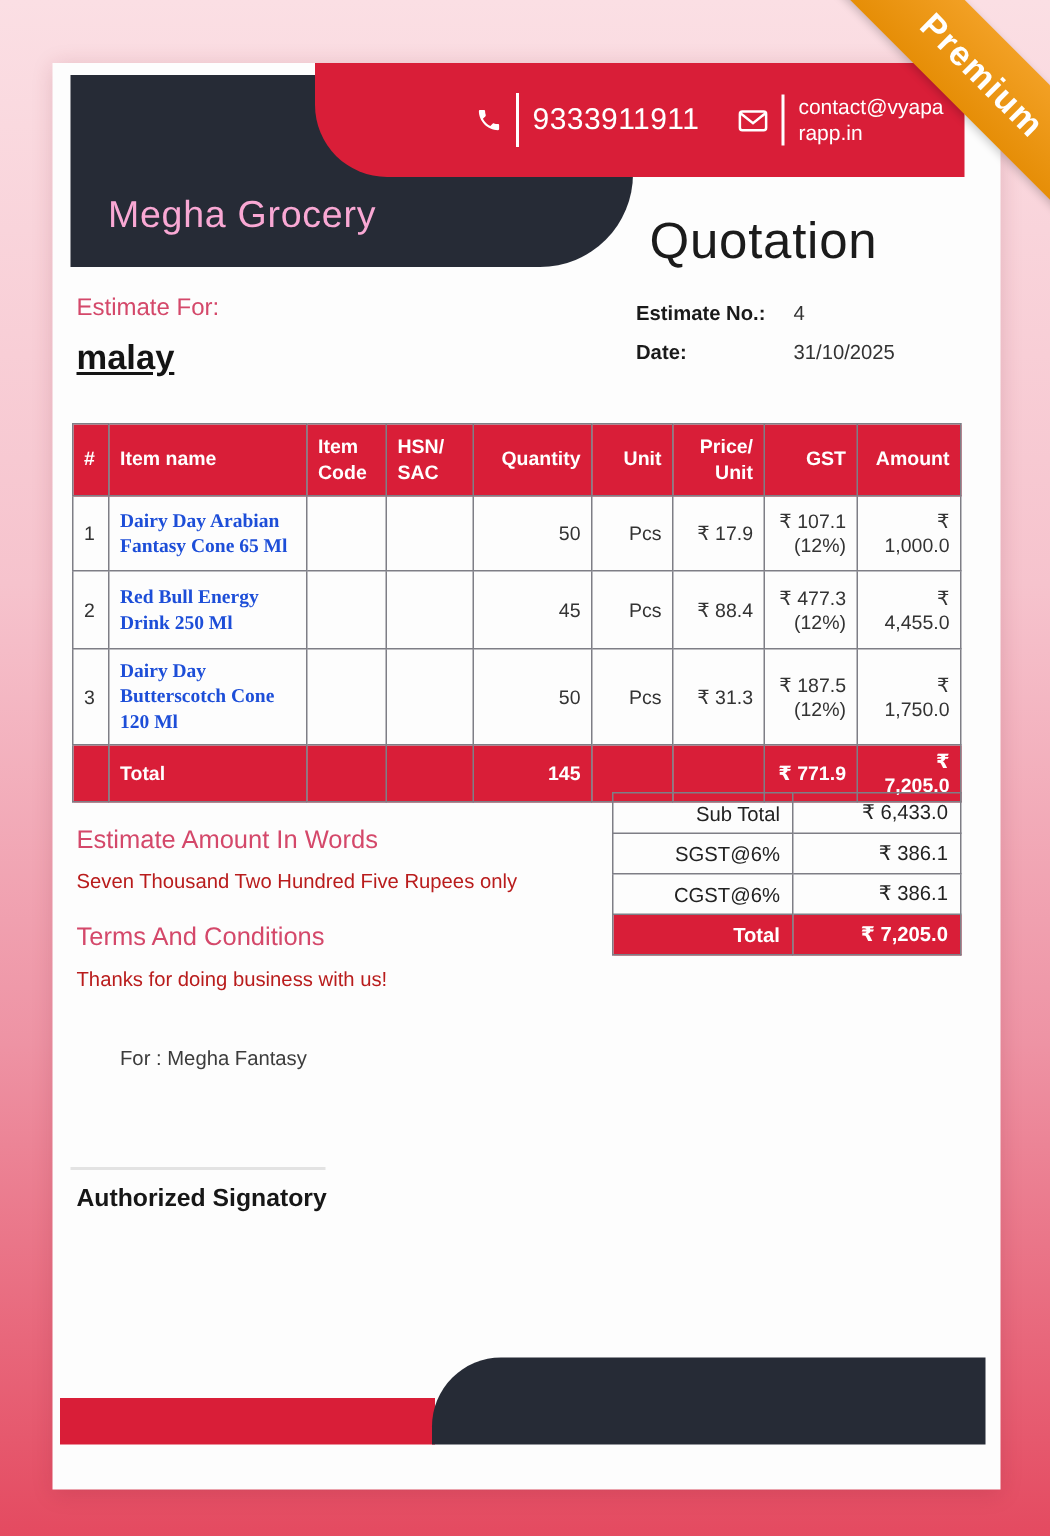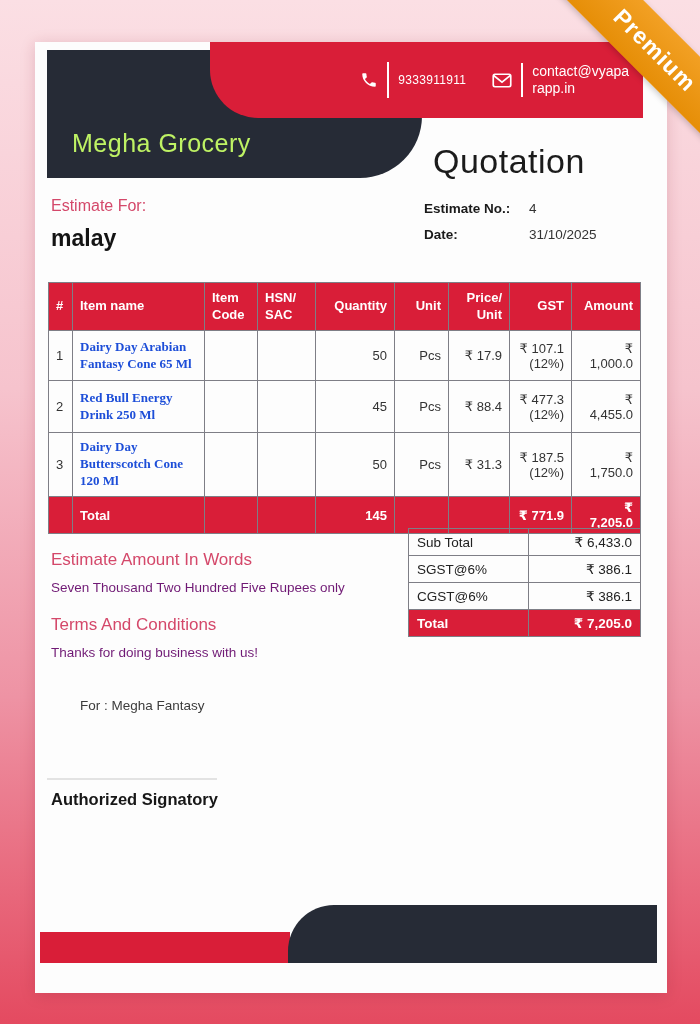--- a/index.html
+++ b/index.html
@@ -13,40 +13,40 @@
     position:absolute; left:35px; top:42px; width:632px; height:951px;
     background:#fdfdfd; box-shadow:0 2px 14px rgba(120,20,40,.18);
   }
   
   .hdr-dark {
     position:absolute; left:12px; top:8px; width:375px; height:128px;
     background:#262b36; border-bottom-right-radius:62px;
   }
   .biz-name {
     position:absolute; left:25px; bottom:20px;
-    font-size:25px; color:#bef264; letter-spacing:.5px;
+    font-size:25px; color:#f9a8d4; letter-spacing:.5px;
   }
   .hdr-red {
     position:absolute; left:175px; top:0; width:433px; height:76px;
     background:#d91e38; border-bottom-left-radius:48px;
     display:flex; align-items:center; justify-content:flex-end;
     padding-right:14px; gap:26px; color:#fff;
   }
   .contact { display:flex; align-items:center; gap:9px; }
   .vbar { width:2px; height:36px; background:#fff; }
   .vbar.short { height:34px; }
-  .phone-num { font-size:12px; letter-spacing:.3px; }
+  .phone-num { font-size:20px; letter-spacing:.3px; }
   .email-txt { font-size:14px; line-height:1.25; max-width:112px; }
   .doc-title {
     position:absolute; left:398px; top:100px;
     font-size:34px; color:#1b1b1b; letter-spacing:.5px;
   }
   
   .est-for { position:absolute; left:16px; top:155px; font-size:16px; color:#d4486a; }
-  .cust-name { position:absolute; left:16px; top:183px; font-size:23px; font-weight:bold; color:#141414; }
+  .cust-name { position:absolute; left:16px; top:183px; font-size:23px; font-weight:bold; color:#141414;text-decoration:underline; }
   .meta { position:absolute; left:389px; top:159px; font-size:13.5px; color:#1a1a1a; }
   .meta-row { display:flex; margin-bottom:11px; }
   .meta-row .lbl { font-weight:bold; width:105px; }
   .meta-row .val { color:#333; }
   
   table.items {
     position:absolute; left:13px; top:240px; width:592px;
     border-collapse:collapse; table-layout:fixed; font-size:13px;
   }
   table.items th, table.items td { border:1.5px solid #7e7e86; padding:3px 7px; vertical-align:middle; }
@@ -55,26 +55,26 @@
   }
   table.items thead th.num, table.items td.num { text-align:right; }
   table.items td { color:#333; }
   table.items td.iname { font-weight:bold; color:#1d4ed8; line-height:1.3;font-family:Liberation Serif, serif; }
   table.items tr.total td { background:#d91e38; color:#fff; font-weight:bold; }
   
   table.summary {
     position:absolute; left:373px; top:486px; width:232px;
     border-collapse:collapse; table-layout:fixed; font-size:13.5px;
   }
-  table.summary td { border:1.5px solid #7e7e86; padding:4px 8px; height:27px; color:#222; }
+  table.summary td { border:1.5px solid #7e7e86; padding:4px 8px; height:27px; color:#222;text-align:right; }
   table.summary td.val { text-align:right;margin-left:18px; }
   table.summary tr.total td { background:#d91e38; color:#fff; font-weight:bold; }
   
   .sec-head { font-size:17px; color:#d4486a; position:absolute; left:16px;text-align:center; }
-  .sec-body { font-size:13.5px; color:#701a75; position:absolute; left:16px; }
+  .sec-body { font-size:13.5px; color:#b91c1c; position:absolute; left:16px; }
   .words-head { top:508px; }
   .words-body { top:538px; }
   .terms-head { top:573px; }
   .terms-body { top:603px; }
   .for-line { position:absolute; left:45px; top:656px; font-size:13.5px; color:#3c3c3c; }
   .sig-line { position:absolute; left:12px; top:736px; width:170px; height:2px; background:#e3e3e3; }
   .sig-label { position:absolute; left:16px; top:748px; font-size:16.5px; font-weight:bold; color:#171717; }
   
   .ftr-red { position:absolute; left:5px; top:890px; width:250px; height:31px; background:#d91e38; }
   .ftr-dark { position:absolute; left:253px; top:863px; width:369px; height:58px; background:#262b36; border-top-left-radius:46px; }

